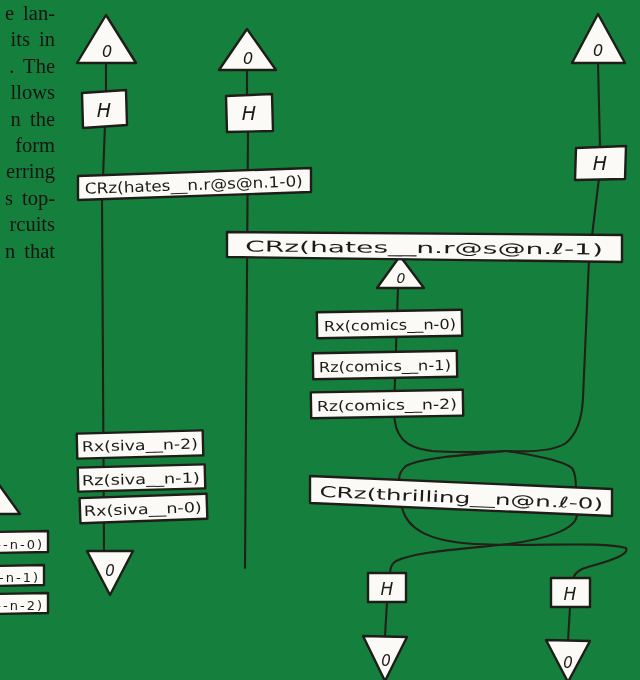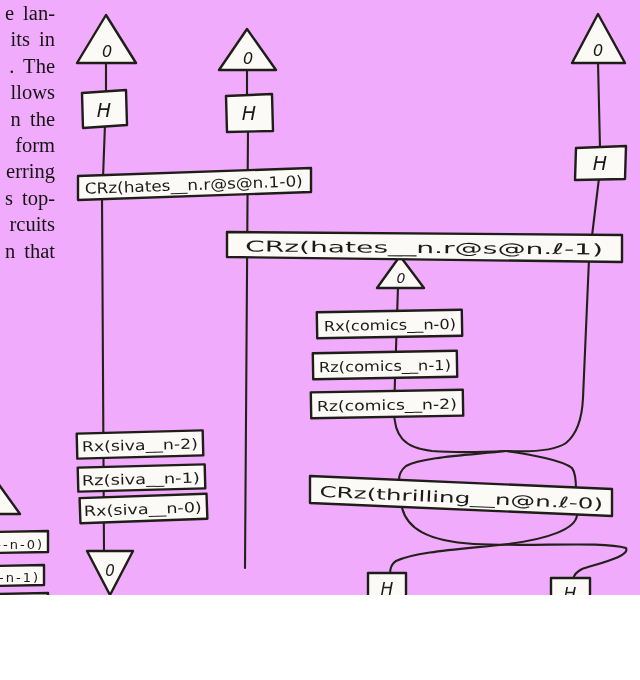--- a/index.html
+++ b/index.html
@@ -1,18 +1,18 @@
 <!DOCTYPE html>
 <html><head>
 <meta charset="utf-8">
 <style>
   html,body { margin:0; padding:0; }
   .page {
-    position:relative; width:640px; height:595px;
-    background:#f0abfc; overflow:hidden;
+    position:relative; width:640px; height:680px;
+    background:#15803d; overflow:hidden;
     font-family:"Liberation Sans", sans-serif;
   }
   .text-col {
     position:absolute; left:-150px; top:0px; width:205px;
     text-align:right;
     font-family:"Liberation Serif", serif;
     font-size:20.5px; line-height:26.4px;
     color:#151413; word-spacing:4px;
   }
   .circuit-svg { position:absolute; left:0; top:0; }

